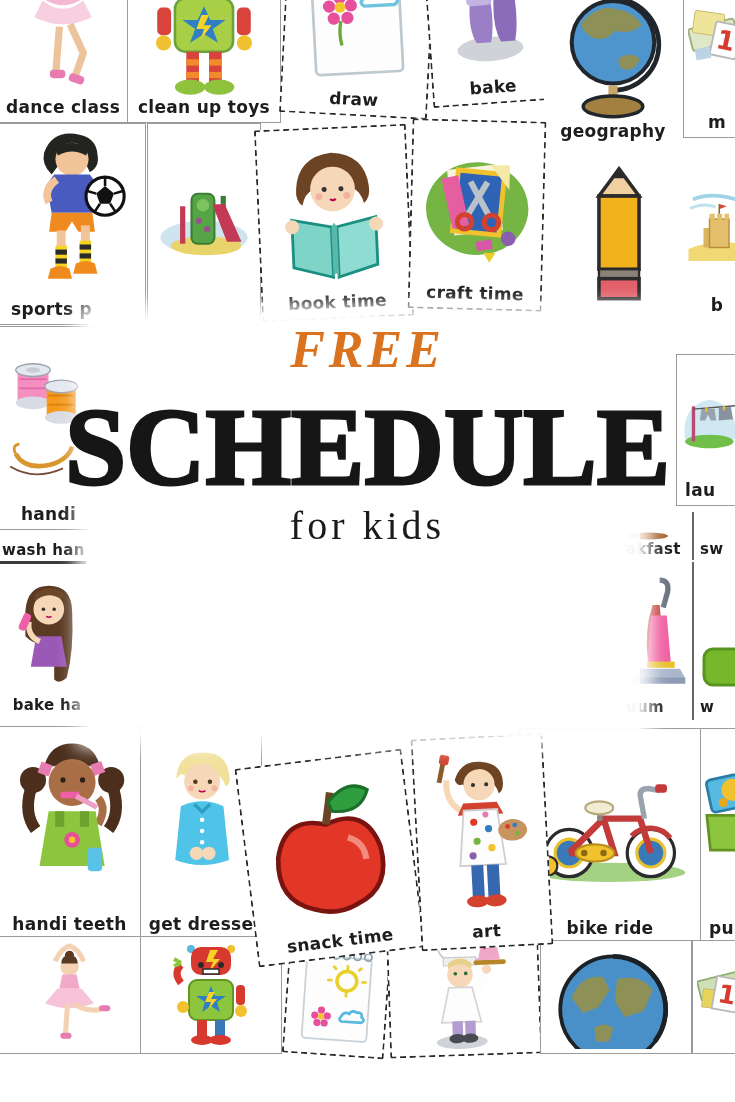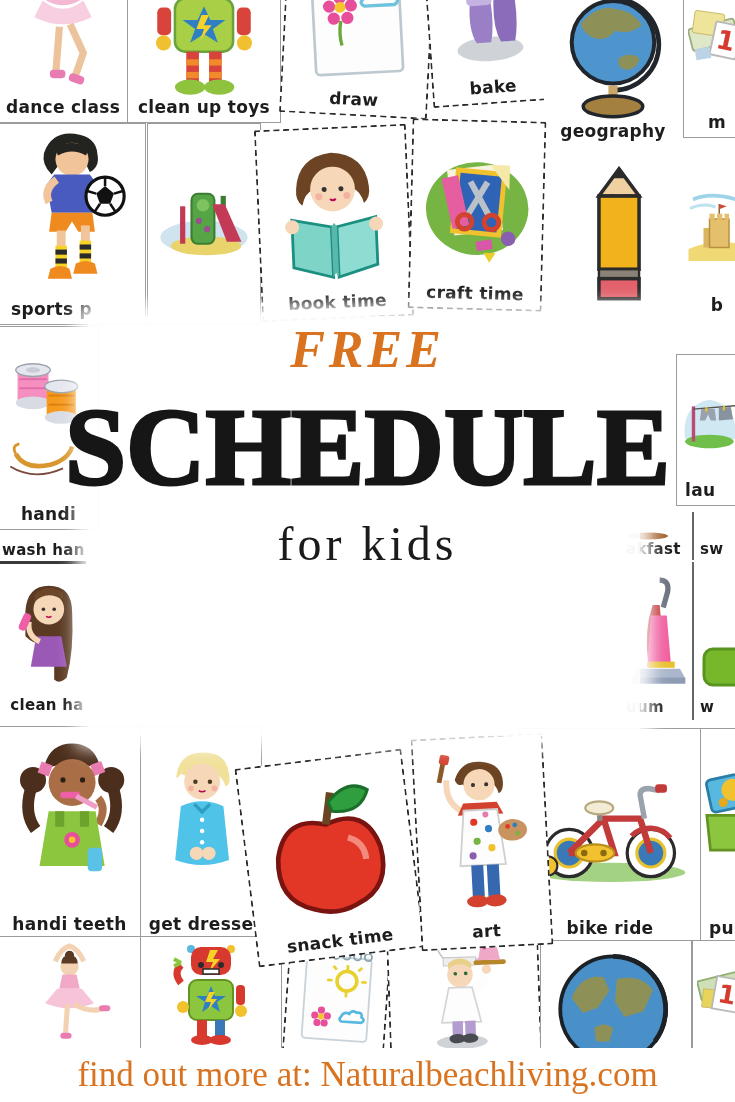--- a/index.html
+++ b/index.html
@@ -17,21 +17,21 @@
   .lbl.left{align-self:flex-start;padding-left:8px}
   .strip{position:absolute;background:#fff;box-sizing:border-box;display:flex;
          flex-direction:column;justify-content:flex-end;overflow:hidden}
   .overlay{position:absolute;left:88px;top:316px;width:552px;height:420px;background:#ffffff;
            opacity:.97;box-shadow:0 0 16px 12px rgba(255,255,255,.92);z-index:3}
   .titles{position:absolute;left:0;top:324px;width:735px;z-index:4;text-align:center;
           font-family:"Liberation Serif","DejaVu Serif",serif;color:#161616}
   .free{font-style:italic;font-weight:700;font-size:52px;line-height:1;color:#D9731F;letter-spacing:4px}
   .t1{font-weight:700;font-size:130px;line-height:.93;letter-spacing:5px;-webkit-text-stroke:3.5px #161616}
   .t2{font-weight:700;font-size:110px;line-height:1;margin-top:16px;-webkit-text-stroke:3px #161616}
-  .forkids{font-size:48px;letter-spacing:4px;margin-top:14px;color:#1b1b1b}
+  .forkids{font-size:40px;letter-spacing:4px;color:#1b1b1b}
   .footer{position:absolute;left:0;top:1048px;width:735px;height:54px;background:#fff;z-index:5;
           display:flex;align-items:center;justify-content:center;
           font-family:"Liberation Serif","DejaVu Serif",serif;font-size:35px;color:#D9731F;white-space:pre}
 </style>
 </head>
 <body>
 
 <div class="pin">
 
   <div class="card" style="left:-2px;top:-40px;width:130px;height:163px">
@@ -267,21 +267,21 @@
       <path d="M26 34 q2-28 26-28 q26 0 26 30 q2 42-6 72 q-8 8-14 2 l0-42 q-18 8-32-6z" fill="#5b3a24"></path>
       <circle cx="52" cy="32" r="17" fill="#f6d7b8"></circle>
       <circle cx="46" cy="32" r="2" fill="#333"></circle>
         <circle cx="58" cy="32" r="2" fill="#333"></circle>
       <path d="M49 40 q3 2 6 0" stroke="#b05" stroke-width="1.5" fill="none"></path>
       <path d="M36 24 q14-14 32-2 l0-8 q-16-12-32 2z" fill="#6b4628"></path>
       <path d="M38 62 l28 0 6 34 -40 0z" fill="#9b59b6"></path>
       <path d="M42 68 q-14-6-12-22" stroke="#f6d7b8" stroke-width="6" fill="none"></path>
       <rect x="21" y="36" width="9" height="20" rx="4" fill="#ef5fa7" transform="rotate(24 25 46)"></rect>
     </svg>
-    <div class="lbl small">clean ha</div>
+    <div class="lbl small">bake ha</div>
   </div>
 
   <div class="card" style="left:676px;top:354px;width:64px;height:152px;align-items:flex-start">
     <svg class="art" viewBox="0 0 80 100">
       <path d="M6 76 q-6-50 36-58 q44 8 38 58 q-38 14-74 0z" fill="#cfe8f2"></path>
       <ellipse cx="42" cy="80" rx="36" ry="10" fill="#6fbf4a"></ellipse>
       <rect x="16" y="28" width="5" height="52" fill="#b94a74"></rect>
       <line x1="18" y1="32" x2="80" y2="27" stroke="#555" stroke-width="2"></line>
       <path d="M30 32 l20 0 2 17 -8 0 -4-9 -4 9 -8 0z" fill="#9aa2ad"></path>
       <path d="M56 30 l18-1 3 18 -21 2z" fill="#8893a0"></path>
@@ -551,15 +551,14 @@
       <rect x="2" y="26" width="46" height="22" rx="2" fill="#cfe0b8" stroke="#8fae6f" stroke-width="2" transform="rotate(-14 25 37)"></rect>
       <rect x="6" y="42" width="42" height="20" fill="#e8d45a" stroke="#c9b86a" transform="rotate(6 27 52)"></rect>
       <g transform="rotate(10 33 46)">
         <rect x="19" y="28" width="28" height="36" fill="#fff" stroke="#b9b9b9" stroke-width="2"></rect>
         <text x="33" y="56" font-size="28" fill="#d63b2f" font-weight="bold" text-anchor="middle" font-family="DejaVu Sans, sans-serif">1</text>
       </g>
     </svg>
     <div class="lbl"></div>
   </div>
 
-  <div class="footer"><span>find out more at: </span><span>Naturalbeachliving.com</span></div>
 
 </div>
 
 </body></html>

